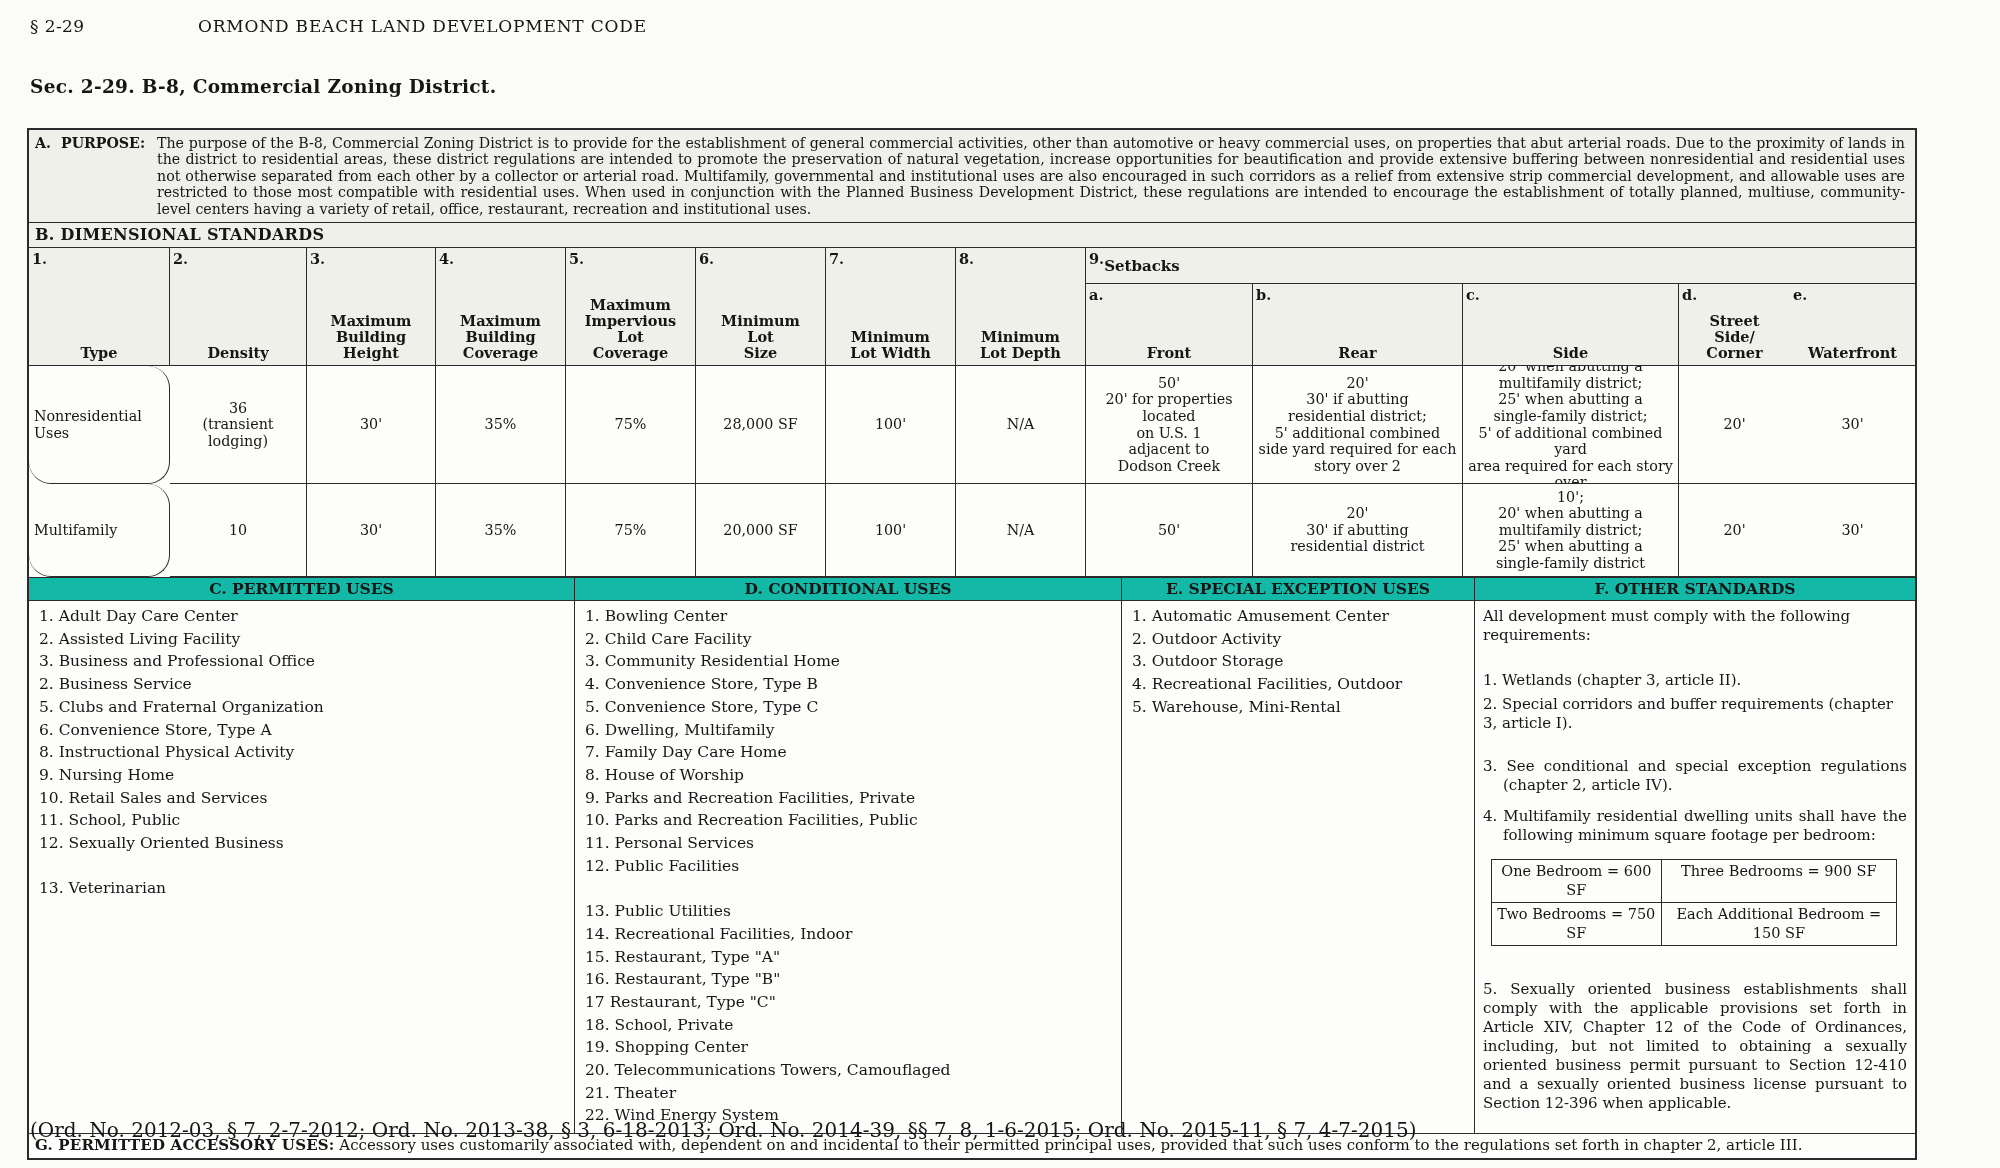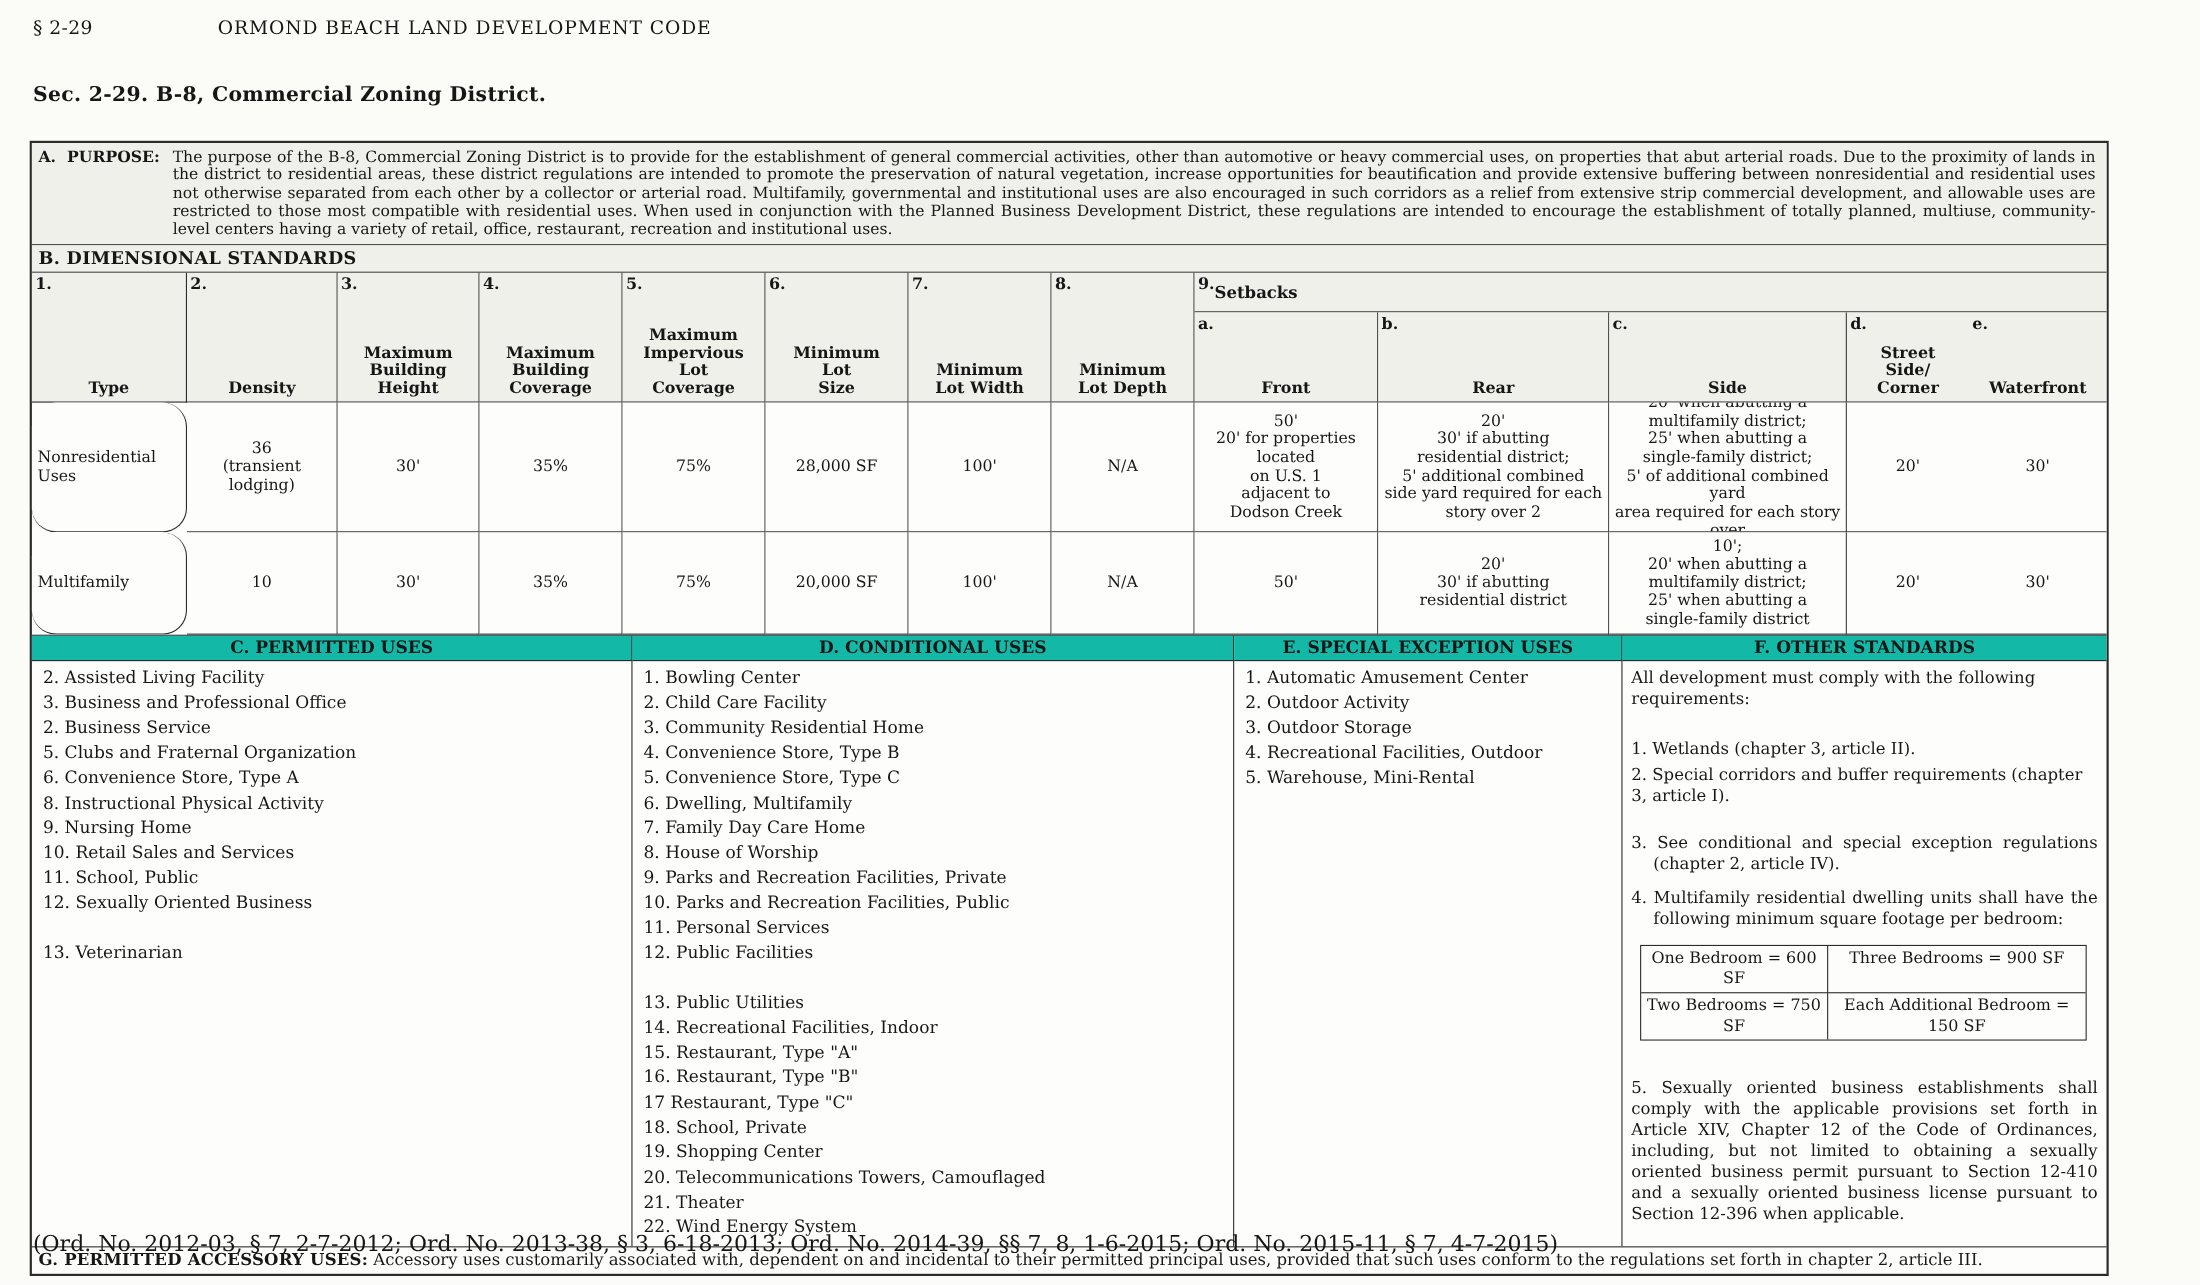--- a/index.html
+++ b/index.html
@@ -248,20 +248,21 @@
     <div class="use-grid">
       <div class="use-head">C. PERMITTED USES</div>
       <div class="use-head">D. CONDITIONAL USES</div>
       <div class="use-head">E. SPECIAL EXCEPTION USES</div>
       <div class="use-head last">F. OTHER STANDARDS</div>
     </div>
 
     <div class="use-grid">
       <div class="uc">
         <div class="use-list">
+            <div class="use-item">1. Adult Day Care Center</div>
             <div class="use-item">2. Assisted Living Facility</div>
             <div class="use-item">3. Business and Professional Office</div>
             <div class="use-item">2. Business Service</div>
             <div class="use-item">5. Clubs and Fraternal Organization</div>
             <div class="use-item">6. Convenience Store, Type A</div>
             <div class="use-item">8. Instructional Physical Activity</div>
             <div class="use-item">9. Nursing Home</div>
             <div class="use-item">10. Retail Sales and Services</div>
             <div class="use-item">11. School, Public</div>
             <div class="use-item">12. Sexually Oriented Business</div>

